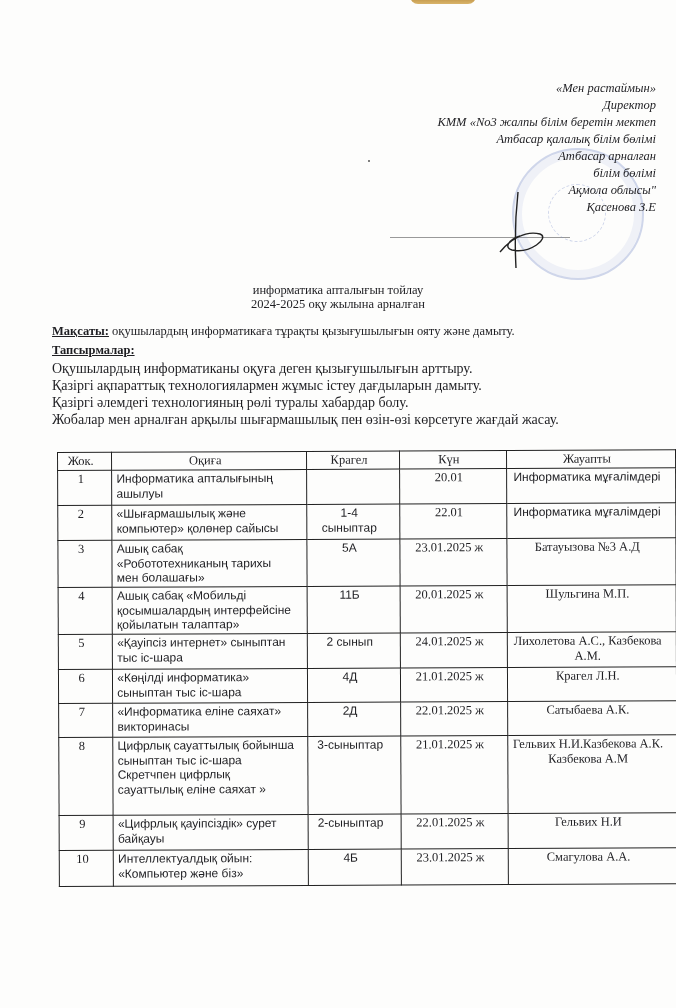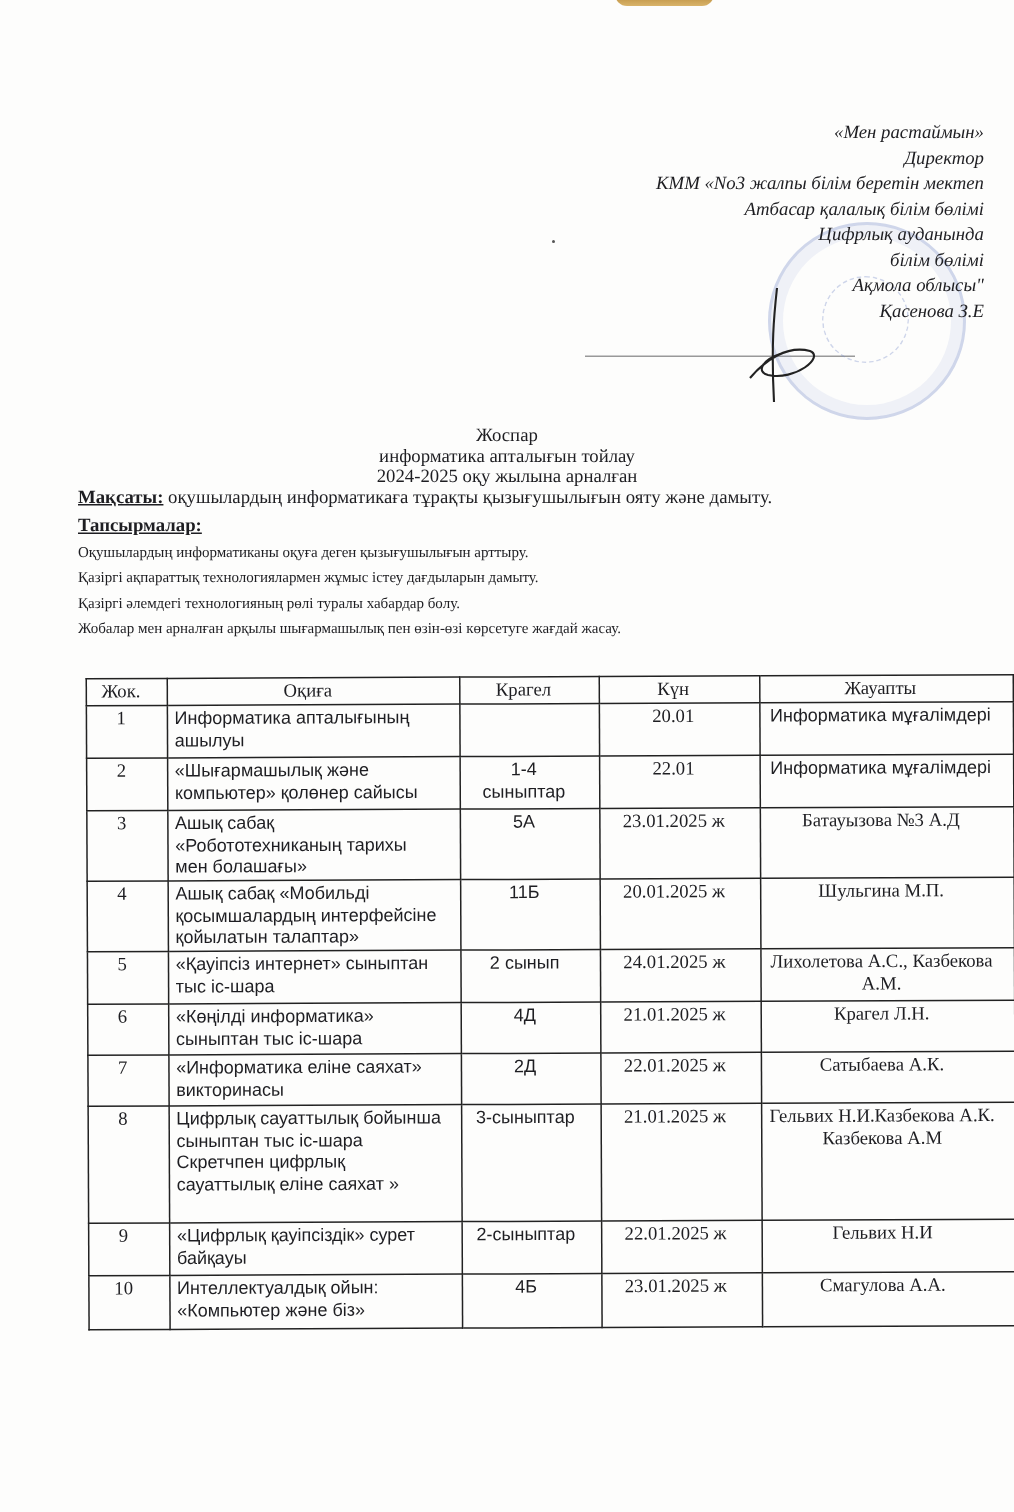--- a/index.html
+++ b/index.html
@@ -32,21 +32,21 @@
 
   .title-block {
     position: absolute; left: 0; width: 676px; top: 284px; text-align: center;
     font-size: 12.5px; line-height: 13.5px;
   }
   .goal {
     position: absolute; left: 52px; top: 324px; font-size: 12.5px; line-height: 14px; white-space: nowrap;
   }
   .goal .lbl, .tasks-lbl { font-weight: bold; text-decoration: underline; }
   .tasks-lbl { position: absolute; left: 52px; top: 343px; font-size: 12.5px; }
-  .tasks { position: absolute; left: 52px; top: 360px; font-size: 10px; line-height: 17px; margin: 0; padding: 0; list-style: none; }
+  .tasks { position: absolute; left: 52px; top: 360px; font-size: 14px; line-height: 17px; margin: 0; padding: 0; list-style: none; }
   .tasks li { white-space: nowrap; }
 
   table.plan {
     position: absolute; left: 57px; top: 452px; border-collapse: collapse;
     font-size: 12.5px; line-height: 14.5px;
     transform: rotate(-0.25deg); transform-origin: left top;
   }
   table.plan th, table.plan td {
     border: 1.5px solid #222; vertical-align: top; padding: 1px 12px 1px 4px;
   }
@@ -69,28 +69,27 @@
 <svg class="signature" width="70" height="80" viewBox="0 0 70 80">
   <path d="M28 2 C26 20 24 40 26 78 M10 62 C20 50 35 40 50 44 C60 48 40 64 22 60 C14 58 18 50 30 46" fill="none" stroke="#222" stroke-width="1.4"></path>
 </svg>
 <div class="dot" style="left:368px;top:160px"></div>
 
 <div class="approval">
   <div>«Мен растаймын»</div>
   <div>Директор</div>
   <div>КММ «No3 жалпы білім беретін мектеп</div>
   <div>Атбасар қалалық білім бөлімі</div>
-  <div>Цифрлық ауданында</div>
+  <div>Атбасар арналған</div>
   <div>білім бөлімі</div>
   <div>Ақмола облысы"</div>
   <div>Қасенова З.Е</div>
 </div>
 
 <div class="title-block">
-  <div>Жоспар</div>
   <div>информатика апталығын тойлау</div>
   <div>2024-2025 оқу жылына арналған</div>
 </div>
 
 <div class="goal">
   <span class="lbl">Мақсаты:</span><span> оқушылардың информатикаға тұрақты қызығушылығын ояту және дамыту.</span>
 </div>
 
 <div class="tasks-lbl">Тапсырмалар:</div>
 <ul class="tasks">

